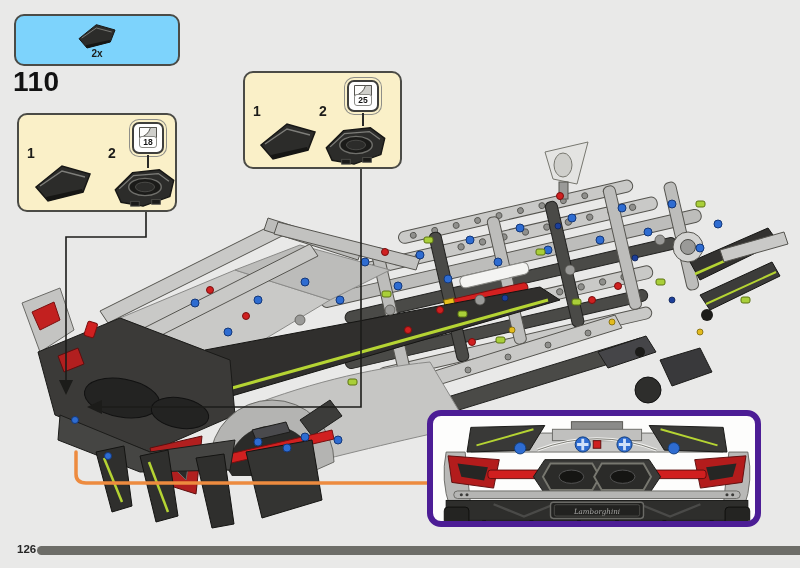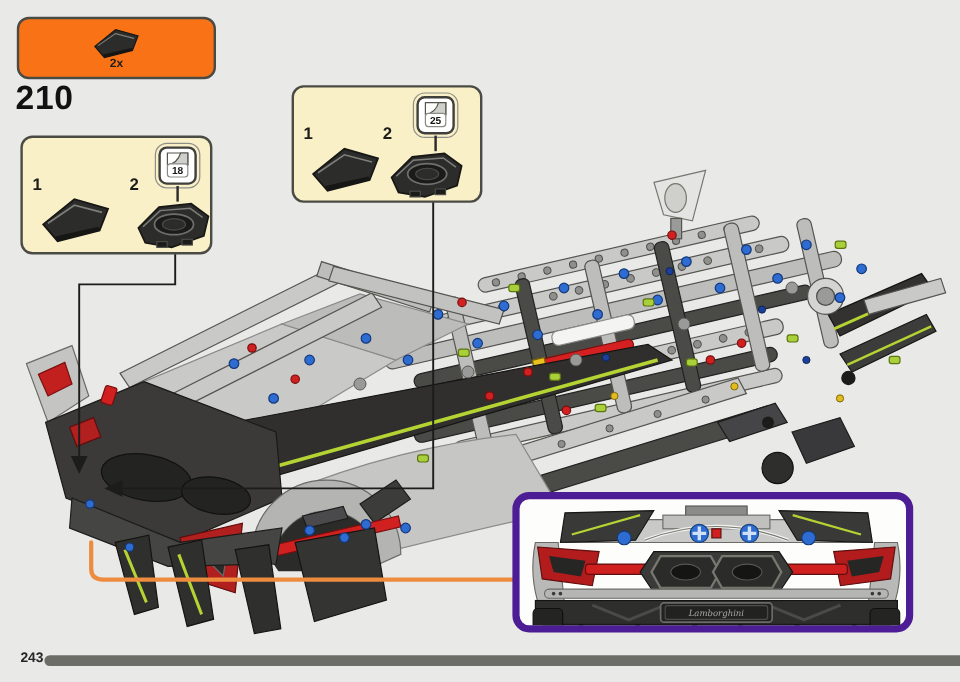--- a/index.html
+++ b/index.html
@@ -1,21 +1,21 @@
 <!DOCTYPE html>
 <html><head>
 <meta charset="utf-8">
 <style>
   html,body{margin:0;padding:0;background:#e9e9e8;}
   .stage{position:relative;width:800px;height:568px;background:#e9e9e8;overflow:hidden;
          font-family:"Liberation Sans","DejaVu Sans",sans-serif;color:#141414;}
   .layer{position:absolute;left:0;top:0;}
 
   
-  .parts-box{position:absolute;left:14px;top:14px;width:162px;height:48px;background:#f97316;
+  .parts-box{position:absolute;left:14px;top:14px;width:162px;height:48px;background:#7dd3fc;
              border:2px solid #4b4b46;border-radius:10px;display:flex;flex-direction:column;
              align-items:center;justify-content:center;z-index:6;}
   .parts-box .qty{font-size:10px;font-weight:bold;color:#1c1c1a;margin-top:-2px;}
 
   .step-number{position:absolute;left:13px;top:66px;font-size:28px;font-weight:800;
                letter-spacing:.5px;color:#121212;z-index:6;}
 
   
   .callout{position:absolute;background:#faf0c8;border:2px solid #4b4b46;border-radius:10px;z-index:6;}
   .callout .num{position:absolute;font-size:14px;font-weight:800;color:#1c1c1a;}
@@ -276,21 +276,21 @@
     <path d="M76,452 L76,474 Q76,483 86,483 L430,483" fill="none" stroke="#ed8b3f" stroke-width="3.5" stroke-linecap="round"></path>
   </svg>
 
   <div class="parts-box">
     <svg width="42" height="28" viewBox="0 0 60 42">
       <use href="#p-wedge" width="100%" height="100%"></use>
     </svg>
     <span class="qty">2x</span>
   </div>
 
-  <div class="step-number">210</div>
+  <div class="step-number">110</div>
 
   <div class="callout" style="left:17px;top:113px;width:156px;height:95px;">
     <span class="num" style="left:8px;top:30px;">1</span>
     <svg class="piece" style="left:13px;top:47px;" width="62" height="42" viewBox="0 0 60 42">
         <use href="#p-wedge" width="100%" height="100%"></use>
       </svg>
     <span class="num" style="left:89px;top:30px;">2</span>
     <div class="badge" style="left:113px;top:7px;">
       <svg width="20" height="13" viewBox="0 0 20 13">
         <use href="#stk-icon" width="100%" height="100%"></use>
@@ -385,16 +385,16 @@
           <circle cx="70" cy="113" r="2" fill="#2e6cd1"></circle>
           <circle cx="264" cy="113" r="2" fill="#2e6cd1"></circle>
           <circle cx="58" cy="113" r="2" fill="#a9cf39"></circle>
           <circle cx="276" cy="113" r="2" fill="#a9cf39"></circle>
         </g>
       <rect x="6" y="96" width="26" height="18" rx="4" fill="#242422" stroke="#0f0f0d"></rect>
       <rect x="302" y="96" width="26" height="18" rx="4" fill="#242422" stroke="#0f0f0d"></rect>
     </svg>
   </div>
 
-  <span class="page-number">243</span>
+  <span class="page-number">126</span>
   <div class="progress-bar"></div>
 
 </div>
 
 </body></html>

